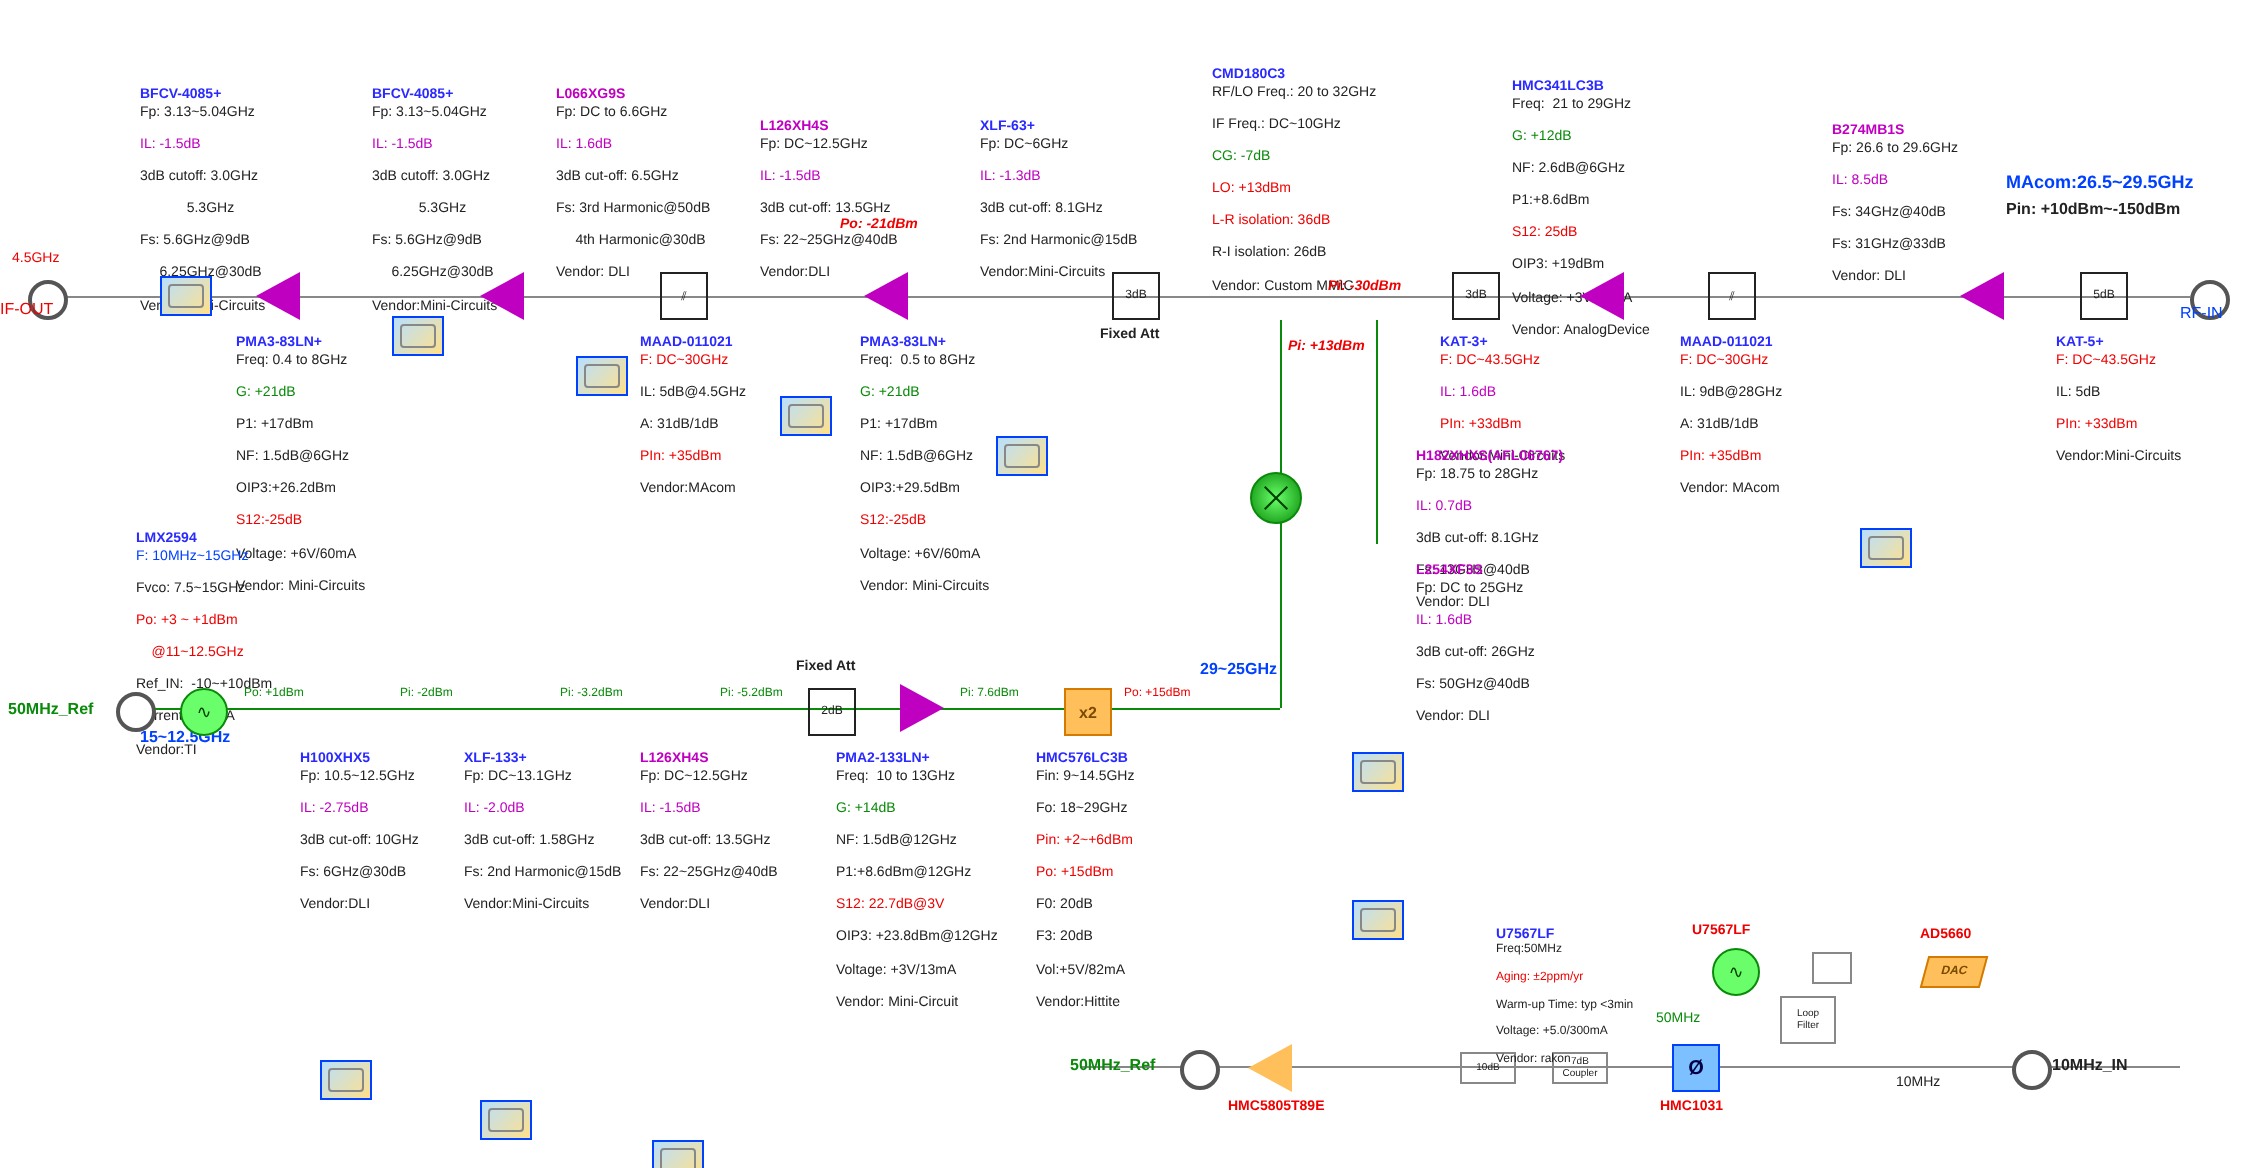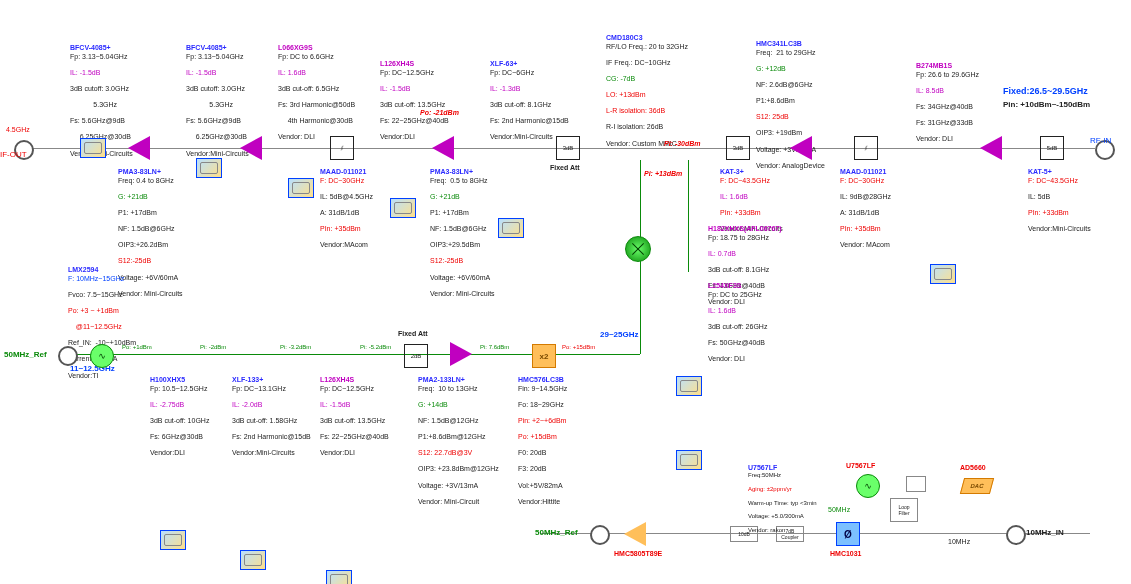--- a/index.html
+++ b/index.html
@@ -38,22 +38,22 @@
 <div class="line" style="left:70px;top:354px;width:570px;background:#0a8a0a"></div>
 <div class="vline" style="left:640px;top:160px;height:194px;background:#0a8a0a"></div>
 <div class="vline" style="left:688px;top:160px;height:112px;background:#0a8a0a"></div>
 <div class="line" style="left:540px;top:533px;width:550px"></div>
 
 <div class="blk port" style="left:14px;top:140px"></div>
 <div class="lbl red" style="left:6px;top:126px">4.5GHz</div>
 <div class="lbl red" style="left:0px;top:150px;font-size:8px">IF-OUT</div>
 
 <div class="blk port" style="left:1095px;top:140px"></div>
-<div class="lbl blu" style="left:1090px;top:136px;font-size:8px">RF-IN</div>
-<div class="lbl blu" style="left:1003px;top:86px;font-weight:bold;font-size:9px">Fixed:26.5~29.5GHz</div>
+<div class="lbl blu" style="left:1090px;top:152px;font-size:8px">RF-IN</div>
+<div class="lbl blu" style="left:1003px;top:86px;font-weight:bold;font-size:9px">MAcom:26.5~29.5GHz</div>
 <div class="lbl" style="left:1003px;top:100px;font-weight:bold;font-size:8px">Pin: +10dBm~-150dBm</div>
 
 <div class="lbl hdr" style="left:70px;top:44px">BFCV-4085+</div>
 <div class="lbl" style="left:70px;top:53px"><span style="display: block;">Fp: 3.13~5.04GHz</span>
 <span class="mag" style="display: block;">IL: -1.5dB</span>
 <span style="display: block;">3dB cutoff: 3.0GHz</span>
 <span style="display: block;">            5.3GHz</span>
 <span style="display: block;">Fs: 5.6GHz@9dB</span>
 <span style="display: block;">     6.25GHz@30dB</span>
 <span style="display: block;">Vendor:Mini-Circuits</span></div>
@@ -206,21 +206,21 @@
 <div class="lbl" style="left:68px;top:275px"><span class="blu" style="display: block;">F: 10MHz~15GHz</span>
 <span style="display: block;">Fvco: 7.5~15GHz</span>
 <span class="red" style="display: block;">Po: +3 ~ +1dBm</span>
 <span class="red" style="display: block;">    @11~12.5GHz</span>
 <span style="display: block;">Ref_IN:  -10~+10dBm</span>
 <span style="display: block;">Current: 340mA</span>
 <span style="display: block;">Vendor:TI</span></div>
 
 <div class="blk port" style="left:58px;top:346px"></div>
 <div class="lbl grn" style="left:4px;top:350px;font-size:8px;font-weight:bold">50MHz_Ref</div>
-<div class="lbl blu" style="left:70px;top:364px;font-size:8px;font-weight:bold">11~12.5GHz</div>
+<div class="lbl blu" style="left:70px;top:364px;font-size:8px;font-weight:bold">15~12.5GHz</div>
 
 <div class="blk osc" style="left:90px;top:344px">∿</div>
 
 <div class="lbl grn tiny" style="left:122px;top:344px">Po: +1dBm</div>
 <div class="blk filt" style="left:160px;top:344px"></div>
 <div class="lbl hdr" style="left:150px;top:376px">H100XHX5</div>
 <div class="lbl" style="left:150px;top:385px"><span style="display: block;">Fp: 10.5~12.5GHz</span>
 <span class="mag" style="display: block;">IL: -2.75dB</span>
 <span style="display: block;">3dB cut-off: 10GHz</span>
 <span style="display: block;">Fs: 6GHz@30dB</span>

